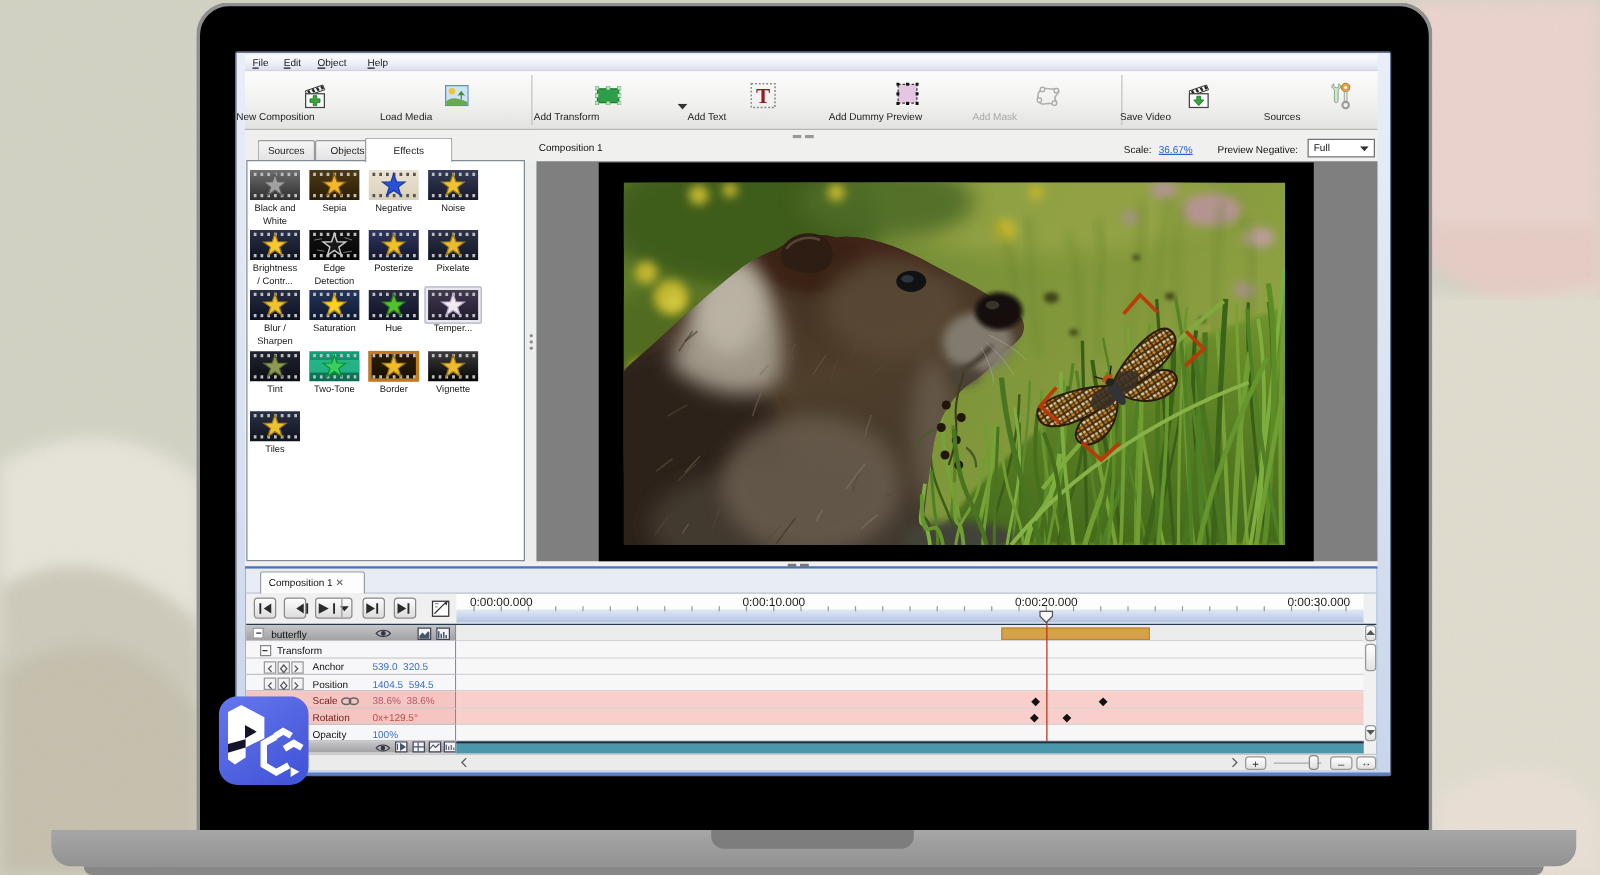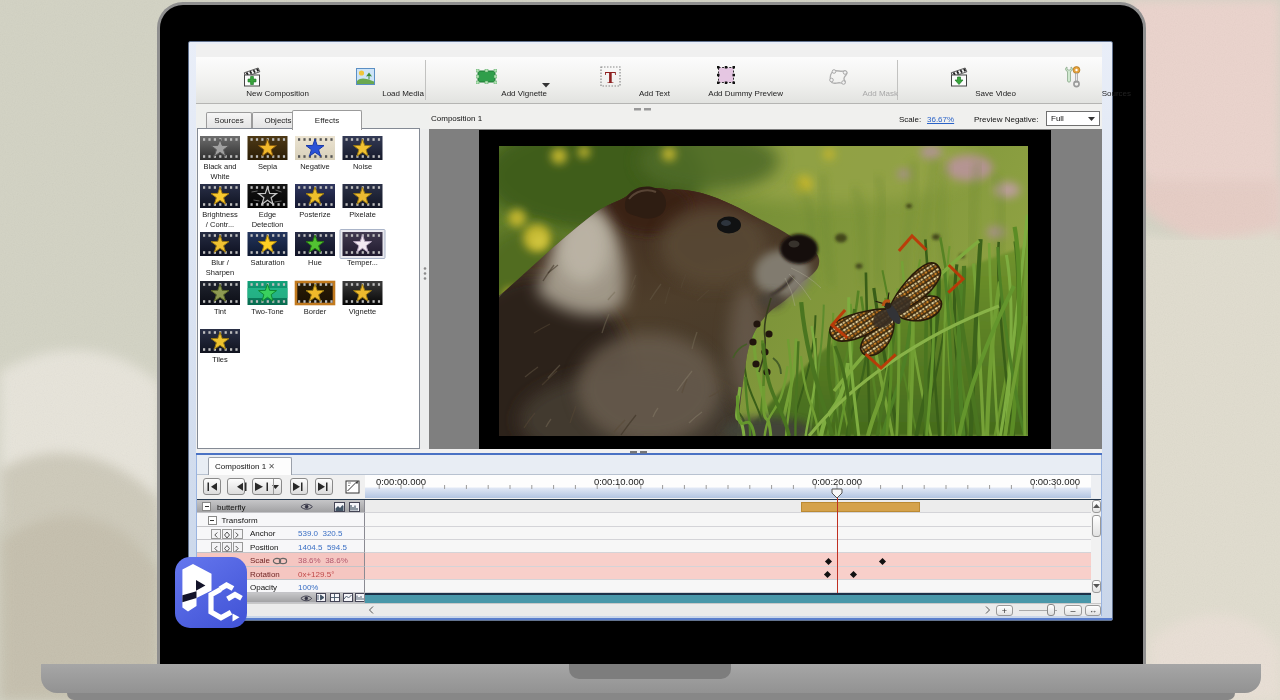--- a/index.html
+++ b/index.html
@@ -26,21 +26,21 @@
   background:linear-gradient(180deg,#fdfdfe 0%,#eceef6 60%,#dde1ef 100%);
   border-bottom:1px solid #cfd3de; font-size:8px; color:#1a1a1a; }
 #menubar span { position:absolute; top:2px; }
 u.m { text-decoration:underline; }
 
 #toolbar { position:absolute; left:0; top:13px; width:906px; height:47px;
   background:linear-gradient(180deg,#fcfcfc 0%,#f1f1ef 55%,#e2e3e0 100%);
   border-bottom:1px solid #b5b5b3; }
 .tbsep { position:absolute; top:3px; width:1px; height:40px; background:#c2c2c0; }
 .tbicon { position:absolute; }
-.tblabel { position:absolute; top:32px; width:120px; text-align:right; font-size:8px; color:#222; }
+.tblabel { position:absolute; top:32px; width:120px; text-align:left; font-size:8px; color:#222; }
 .dis { color:#a8a8a8; }
 
 #tabstrip { position:absolute; left:0; top:60px; width:906px; height:25px;
   background:#eff0ee; }
 .tab { position:absolute; top:8px; height:17px; font-size:8px; color:#222;
   background:linear-gradient(180deg,#f6f6f6,#e2e2e2); border:1px solid #9b9b9b;
   border-bottom:none; border-radius:2px 2px 0 0; text-align:center; padding-top:3px; }
 .tab.active { background:#fff; top:6px; height:20px; z-index:5; padding-top:5px; }
 
 #lpanel { position:absolute; left:1px; top:84px; width:223px; height:321px;
@@ -82,20 +82,26 @@
     </filter>
   <rect width="1280" height="700" filter="url(#grain)" opacity="0.07"></rect>
 </svg>
 <div id="screen"></div>
 <div id="base"></div>
 <div id="notch"></div>
 <div id="strip"></div>
 <div id="win">
 <div style="position:absolute;left:2px;top:576px;width:921px;height:2px;background:#5a7ecc"></div>
 <div id="content">
+  <div id="menubar">
+    <span style="left:6px"><u class="m">F</u>ile</span>
+    <span style="left:31px"><u class="m">E</u>dit</span>
+    <span style="left:58px"><u class="m">O</u>bject</span>
+    <span style="left:98px"><u class="m">H</u>elp</span>
+  </div>
   <div id="toolbar">
     <div class="tbsep" style="left:229px"></div>
     <div class="tbsep" style="left:701px"></div>
     <svg class="tbicon" style="left:46px;top:9px" width="20" height="21">
       <path d="M2.2,6.8 L16.2,2 L17.8,5.8 L3.8,10.6 Z" fill="#f4f4f4" stroke="#333" stroke-width=".8"></path>
       <path d="M4.5,6.5 L6,9 M8,5.3 L9.5,7.8 M11.5,4.1 L13,6.6 M15,2.9 L16.3,5.4" stroke="#222" stroke-width="1.8"></path>
       <rect x="2.5" y="9" width="15" height="11" fill="#fcfcfc" stroke="#444" stroke-width="1"></rect>
       <path d="M8.6,10.5 H11.4 V13.1 H14 V15.9 H11.4 V18.5 H8.6 V15.9 H6 V13.1 H8.6 Z" fill="#3aa43c" stroke="#1d7a26" stroke-width=".7"></path>
     </svg>
     <svg class="tbicon" style="left:160px;top:11px" width="19" height="17">
@@ -153,21 +159,21 @@
     </svg>
     <svg class="tbicon" style="left:867px;top:8px" width="19" height="23">
       <path d="M4,2 C2.5,2.5 2,4.5 3,5.5 L4.5,6.5 L4.5,16 C4.5,17.5 7.5,17.5 7.5,16 L7.5,6.5 L9,5.5 C10,4.5 9.5,2.5 8,2 L8,4.5 L6,5.2 L4,4.5 Z" fill="#cfe8cf" stroke="#8aa88a" stroke-width=".8"></path>
       <circle cx="13.5" cy="5" r="3.4" fill="#e8a33d" stroke="#b07820" stroke-width=".8"></circle>
       <circle cx="13.5" cy="5" r="1.2" fill="#fff"></circle>
       <rect x="12.4" y="8.2" width="2.2" height="9" fill="#e8e8e8" stroke="#9a9a9a" stroke-width=".7"></rect>
       <circle cx="13.5" cy="19" r="2.6" fill="none" stroke="#9a9a9a" stroke-width="1.6"></circle>
     </svg>
     <div class="tblabel" style="left:-7px">New Composition</div>
     <div class="tblabel" style="left:108px">Load Media</div>
-    <div class="tblabel" style="left:231px">Add Vignette</div>
+    <div class="tblabel" style="left:231px">Add Transform</div>
     <div class="tblabel" style="left:354px">Add Text</div>
     <div class="tblabel" style="left:467px">Add Dummy Preview</div>
     <div class="tblabel dis" style="left:582px">Add Mask</div>
     <div class="tblabel" style="left:700px">Save Video</div>
     <div class="tblabel" style="left:815px">Sources</div>
   </div>
   <div id="tabstrip">
     <div class="tab" style="left:10px; width:46px;">Sources</div>
     <div class="tab" style="left:56px; width:52px;">Objects</div>
     <div class="tab active" style="left:96px; width:70px;">Effects</div>

